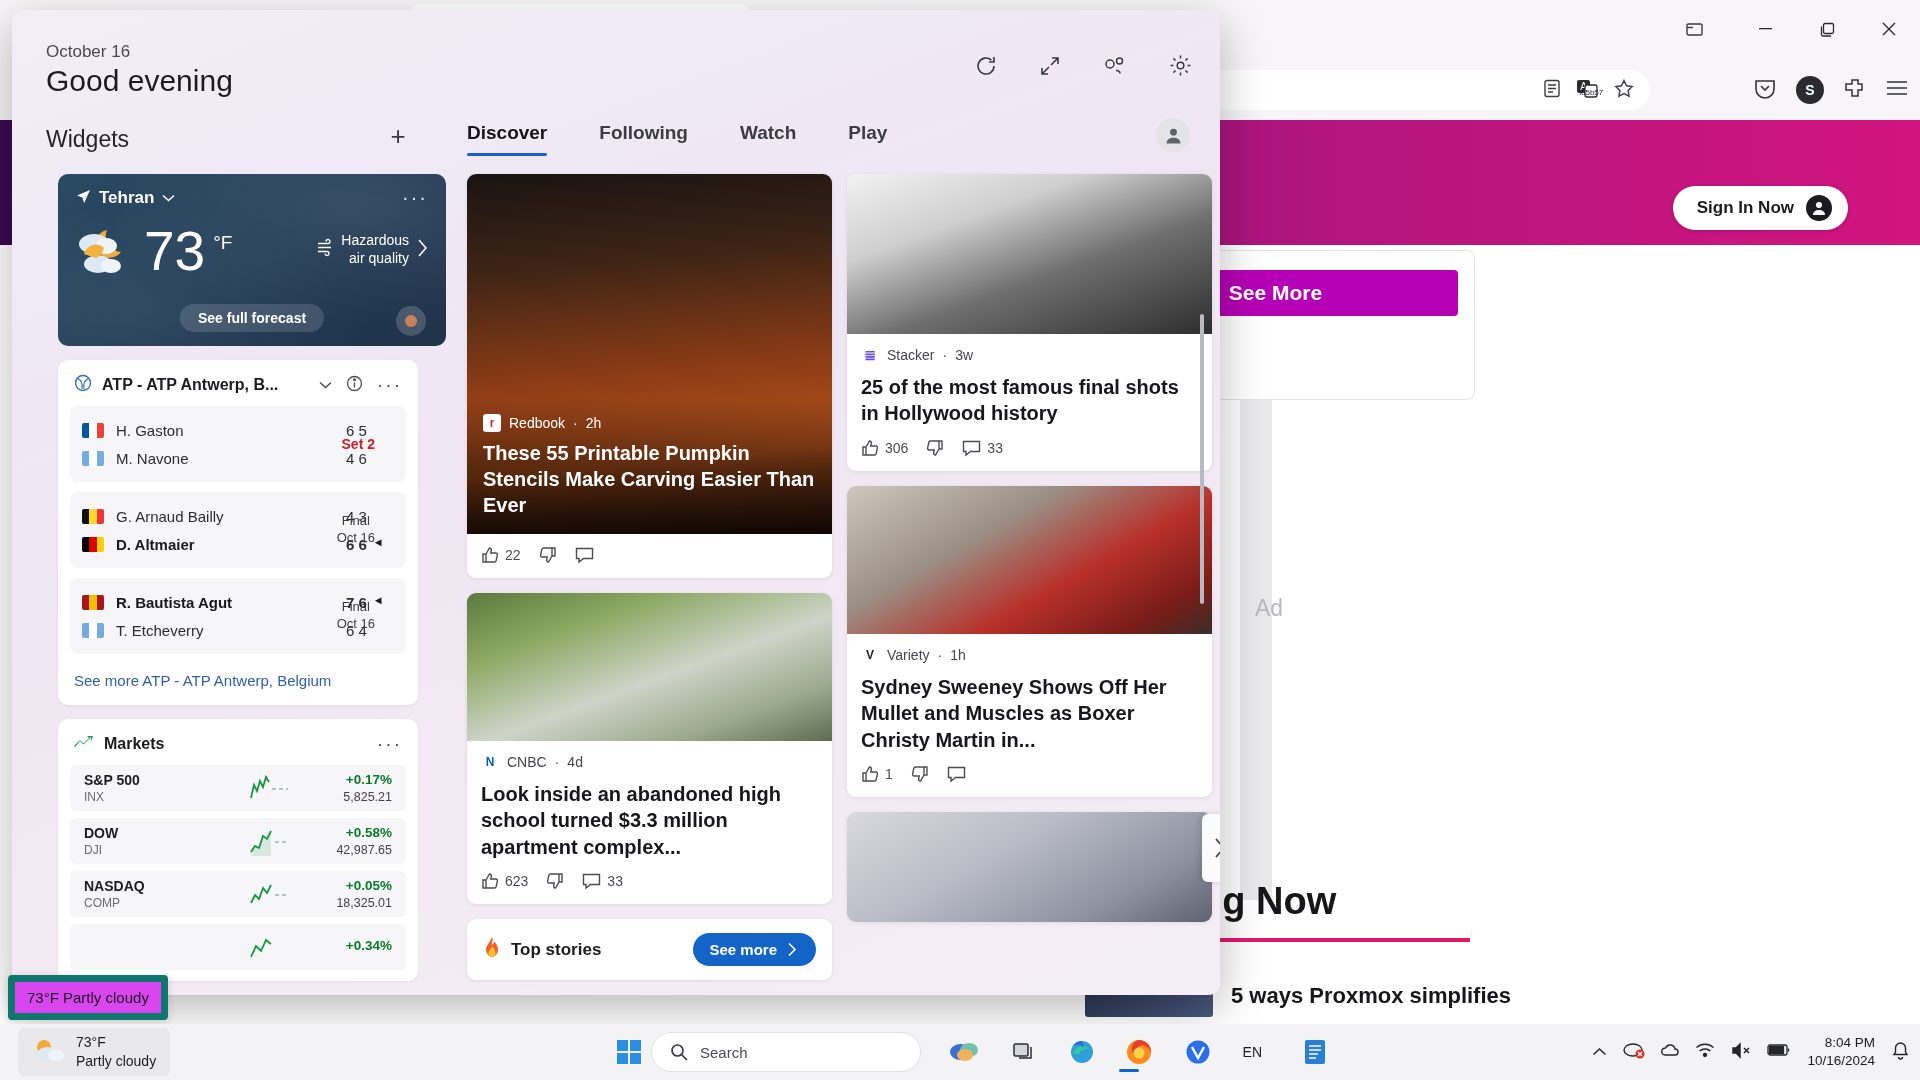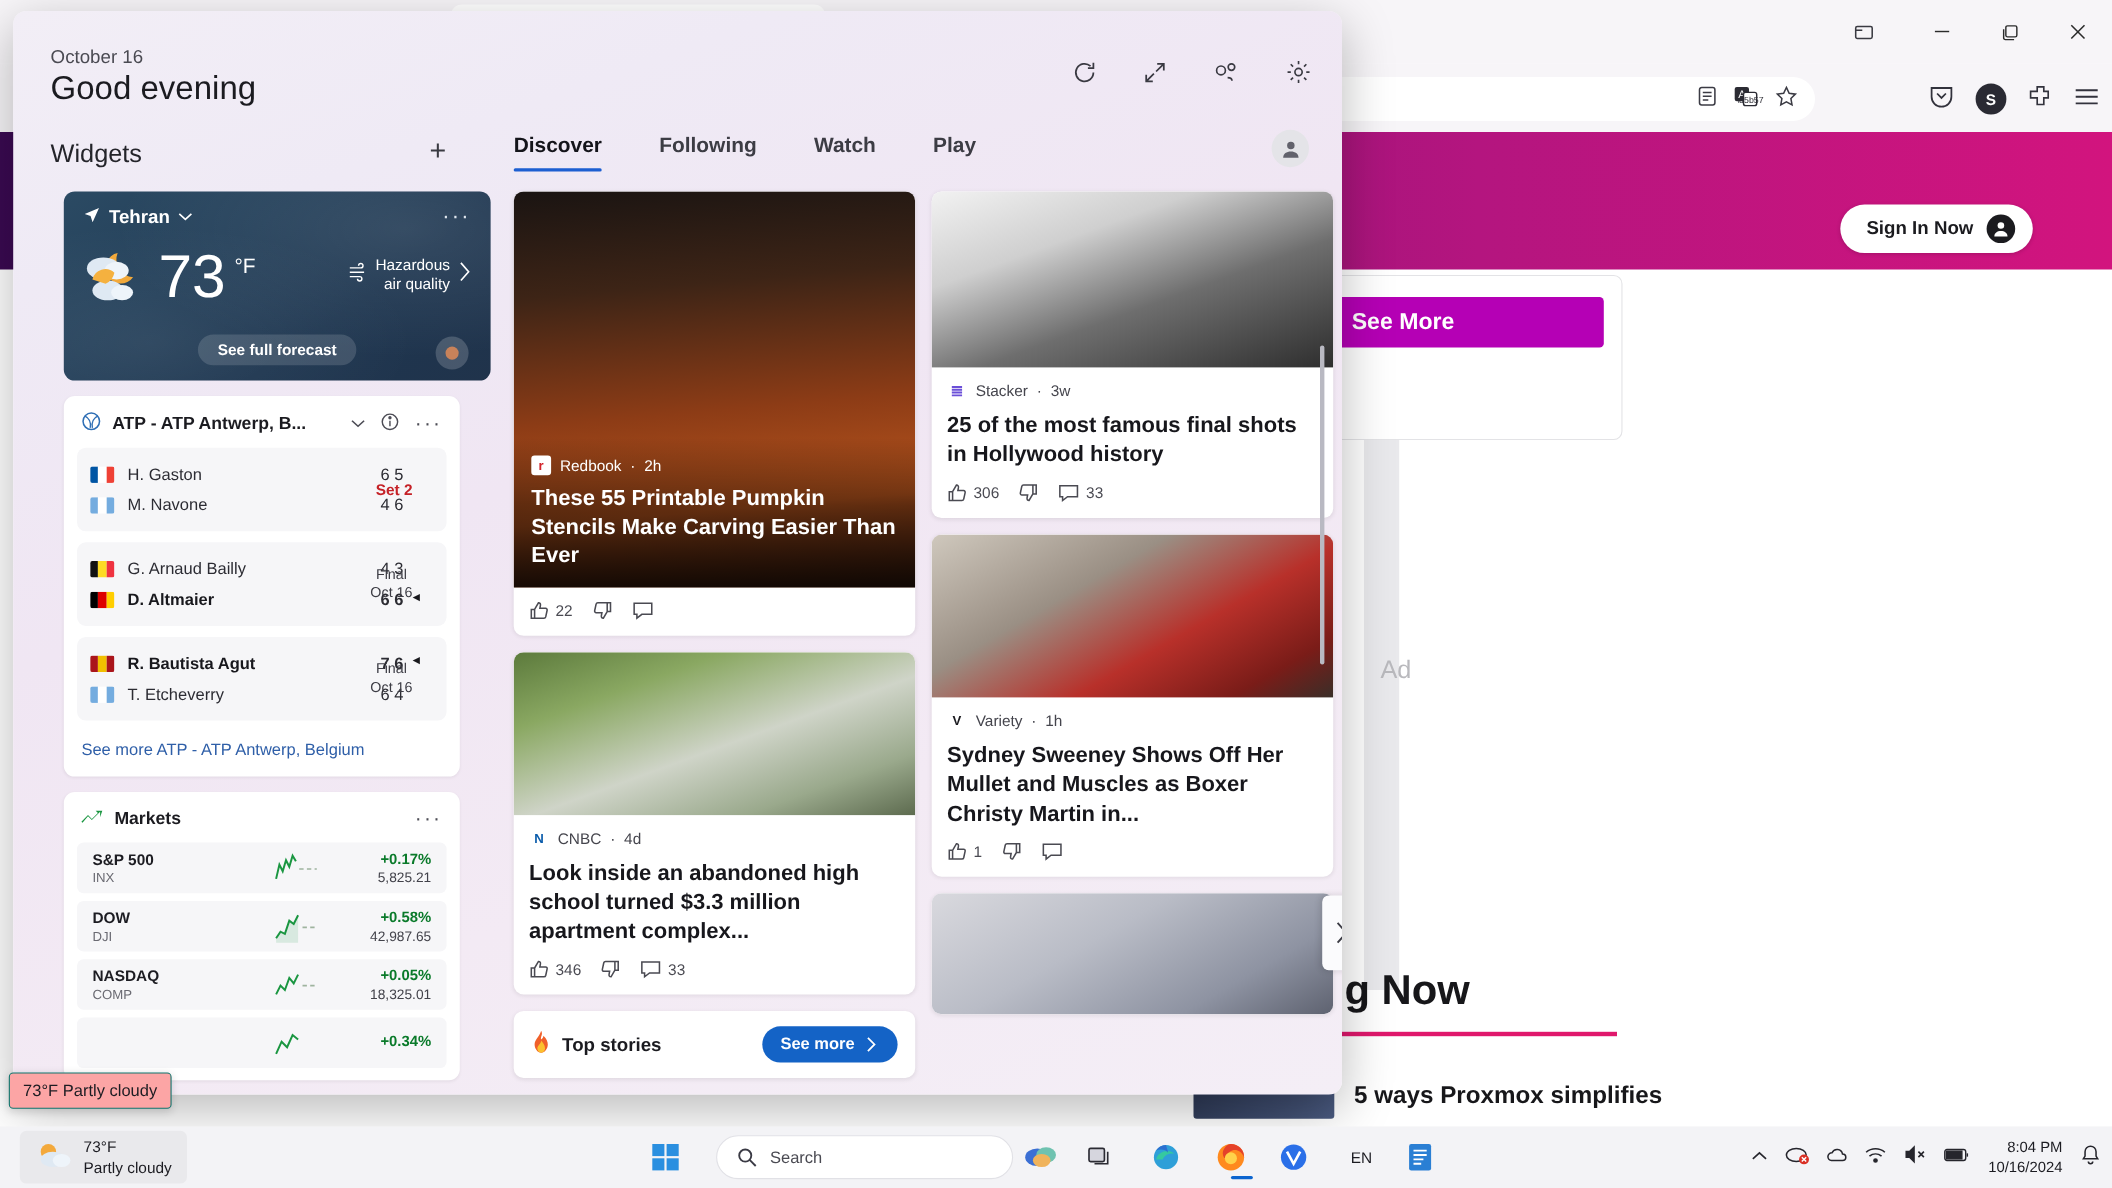--- a/index.html
+++ b/index.html
@@ -273,42 +273,42 @@
   .rail-next {
     position: absolute; right: -24px; top: 640px; width: 34px; height: 68px;
     background: #fbfbfd; border-radius: 6px 0 0 6px;
     display: flex; align-items: center; justify-content: center; color: #3b3b44;
     box-shadow: -2px 0 6px rgba(0,0,0,.12);
   }
 
   
   .wx-tooltip {
     position: absolute; left: 8px; top: 975px;
-    background: #fca5a5; border: 1px solid #0f766e; border-radius: 4px;
+    background: #d946ef; border: 7px solid #0f766e; border-radius: 4px;
     padding: 7px 12px; font-size: 15px; color: #1c1c22;
     box-shadow: 0 2px 8px rgba(0,0,0,.14);
   }
 
   
   .taskbar {
     position: absolute; left: 0; bottom: 0; width: 1920px; height: 56px;
     background: #f3f3f6; display: flex; align-items: center;
   }
   .tb-weather {
     position: absolute; left: 18px; top: 4px; height: 48px;
     display: flex; align-items: center; gap: 10px; padding: 0 14px;
     background: rgba(0,0,0,.04); border-radius: 6px;
   }
   .tb-wx-text { font-size: 14px; color: #1c1c22; line-height: 1.35; }
   .tb-center {
     position: absolute; left: 50%; transform: translateX(-50%);
     display: flex; align-items: center; gap: 10px;
   }
   .tb-icon {
-    width: 48px; height: 44px; display: flex; align-items: center; justify-content: flex-start;
+    width: 48px; height: 44px; display: flex; align-items: center; justify-content: flex-end;
     border-radius: 5px; position: relative;
   }
   .tb-search {
     width: 270px; height: 40px; background: #ffffff; border-radius: 20px;
     display: flex; align-items: center; gap: 12px; padding: 0 18px;
     border: 1px solid #e1e1e6;
   }
   .tb-search-text { font-size: 15px; color: #4a4a52; }
   .tb-active::after {
     content: ""; position: absolute; bottom: 2px; left: 50%; transform: translateX(-50%);
@@ -768,21 +768,21 @@
                 <span>·</span>
                 <span>4d</span>
               </div>
               <div class="ncard-title">Look inside an abandoned high school turned $3.3 million apartment complex...</div>
             </div>
             <div class="react-bar">
               <span class="react">
                 <svg width="18" height="18" viewBox="0 0 18 18" fill="none" stroke="#4a4a52" stroke-width="1.4">
                   <path d="M5 8v8H2V8zM5 8l3.5-6c1.5 0 2 1 1.8 2.3L9.8 7H15c1 0 1.6.9 1.4 1.8l-1.3 6c-.2.8-.8 1.2-1.6 1.2H5z"></path>
                 </svg>
-                <span>346</span>
+                <span>623</span>
               </span>
               <span class="react">
                 <svg width="18" height="18" viewBox="0 0 18 18" fill="none" stroke="#4a4a52" stroke-width="1.4">
                   <path d="M13 10V2h3v8zM13 10l-3.5 6c-1.5 0-2-1-1.8-2.3L8.2 11H3c-1 0-1.6-.9-1.4-1.8l1.3-6C3.1 2.4 3.7 2 4.5 2H13z"></path>
                 </svg>
               </span>
               <span class="react">
                 <svg width="19" height="18" viewBox="0 0 19 18" fill="none" stroke="#4a4a52" stroke-width="1.4">
                   <path d="M1.5 2.5h16v10h-9l-4.5 3.5v-3.5h-2.5z"></path>
                 </svg>

